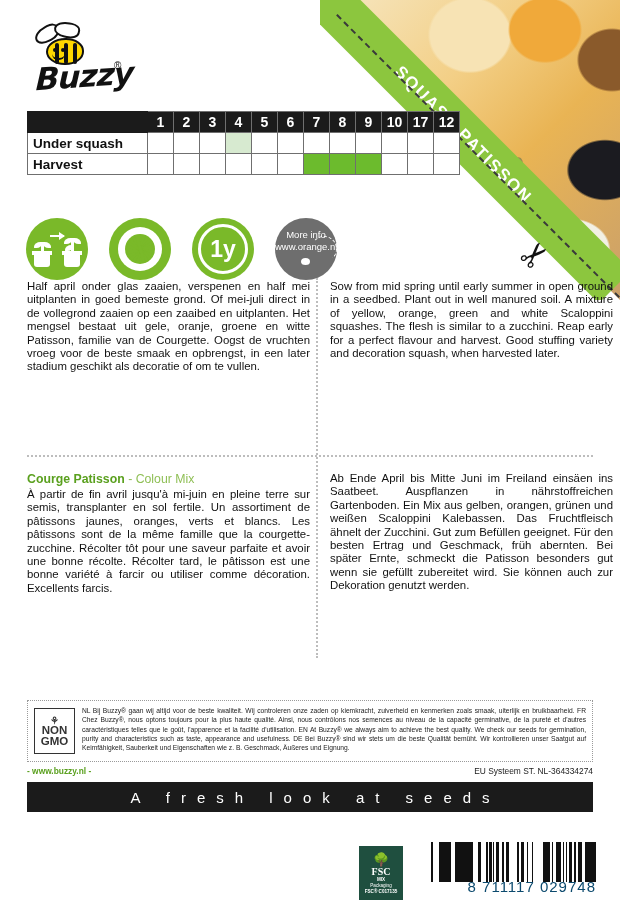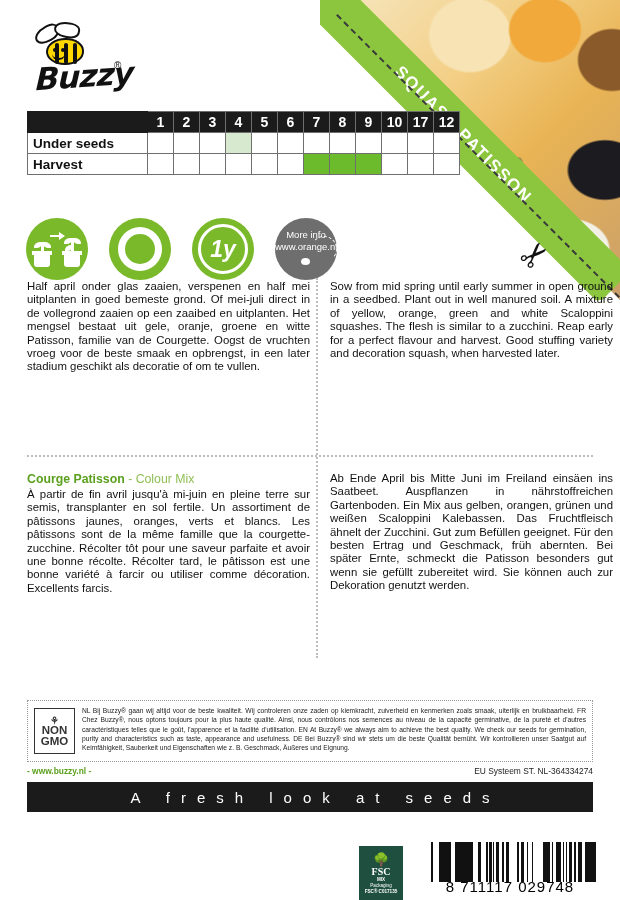--- a/index.html
+++ b/index.html
@@ -116,21 +116,21 @@
 
   
   .sun-outer{ position:absolute; inset:9px; border-radius:50%; background:#fff; }
   .sun-inner{ position:absolute; inset:16px; border-radius:50%; background:#7ab929; }
   .ray{ position:absolute; left:50%; top:50%; width:3px; height:27px; margin-left:-1.5px;
       margin-top:-13.5px; background:#7ab929; transform-origin:50% 50%; }
 
   
   .ring{ position:absolute; inset:6px; border-radius:50%; border:3px solid #fff; }
   .yr{ position:absolute; inset:0; display:flex; align-items:center; justify-content:center;
-       color:#fff; font-size:23px; font-weight:bold; font-style:italic; }
+       color:#fff; font-size:23px; font-weight:bold; }
 
   .ico.grey .more{ position:absolute; inset:0; color:#fff; font-size:9.5px; text-align:center;
        padding-top:11px; line-height:12px;}
   .beedot{ position:absolute; left:26px; top:40px; width:9px; height:7px; background:#fff;
        border-radius:50%; }
   .beetrail{ position:absolute; left:36px; top:18px; width:26px; height:26px;
        border:1.5px dashed #fff; border-radius:50%; border-left-color:transparent;
        border-bottom-color:transparent;}
 
   
@@ -176,21 +176,21 @@
   #fsc .tree{ font-size:13px; line-height:12px; }
   #fsc .fsc{ font-size:10px; font-weight:bold; font-family:"Liberation Serif", serif; line-height:11px;}
   #fsc .mix{ font-size:4.6px; line-height:6px; font-weight:bold; }
   #fsc .pk{ font-size:4.6px; line-height:6px; }
   #fsc .code{ font-size:4.6px; line-height:6px; font-weight:bold; }
 
   #barcode{ position:absolute; left:424px; top:842px; width:172px; height:40px; }
   #barcode .bars{ display:flex; align-items:flex-end; height:40px; gap:0; }
   #barcode .bars i{ display:block; background:#111; height:100%; }
   #bc-digits{ position:absolute; left:424px; top:878px; width:172px;
-      font-size:15px; letter-spacing:1px; color:#000000; text-align:center;}
+      font-size:15px; letter-spacing:1px; color:#0c4a6e; text-align:right;}
 </style>
 </head>
 <body>
 
 <div id="corner-art">
   <div id="corner-photo">
     <div class="stem s1"></div>
     <div class="stem s2"></div>
   </div>
   <div class="cutline"></div>
@@ -231,21 +231,21 @@
         <th>7</th>
         <th>8</th>
         <th>9</th>
         <th>10</th>
         <th>17</th>
         <th>12</th>
       </tr>
     </thead>
   <tbody>
       <tr>
-        <th>Under seeds</th>
+        <th>Under squash</th>
         <td></td>
         <td></td>
         <td></td>
         <td class="lvl1"></td>
         <td></td>
         <td></td>
         <td></td>
         <td></td>
         <td></td>
         <td></td>

